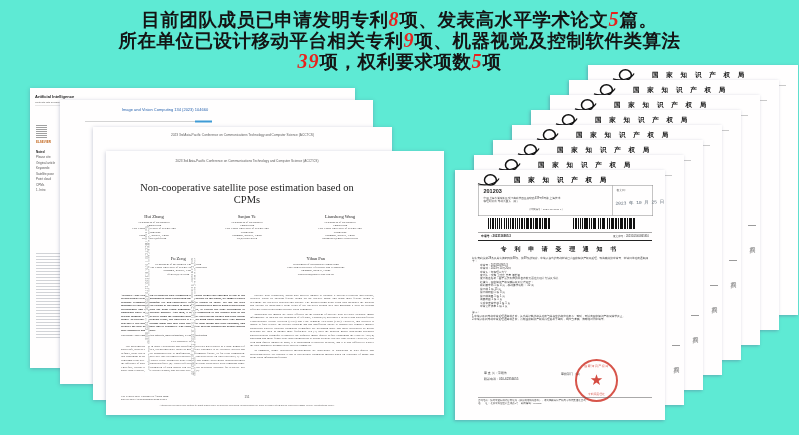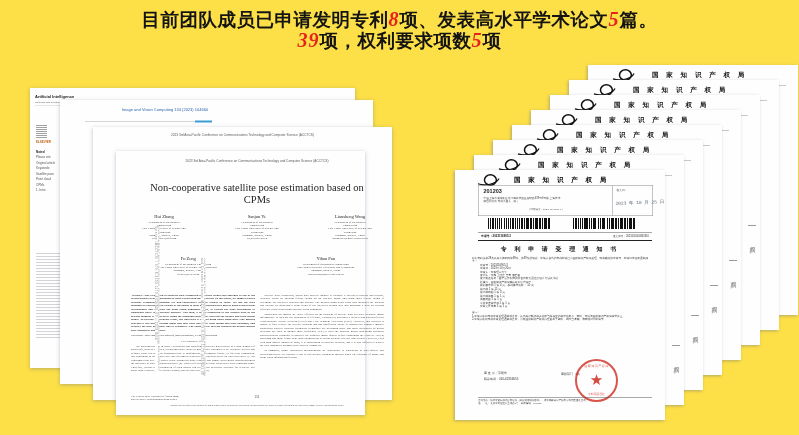--- a/index.html
+++ b/index.html
@@ -1,18 +1,18 @@
 <!DOCTYPE html>
 <html><head>
 <meta charset="utf-8">
 <style>
   html,body { margin:0; padding:0; }
   .stage {
     position:relative; width:799px; height:435px; overflow:hidden;
-    background:#fde047; font-family:"Liberation Sans",sans-serif;
+    background:#5eead4; font-family:"Liberation Sans",sans-serif;
   }
   
   .headline { position:absolute; top:9px; left:0; width:799px; text-align:center;
     font-weight:700; font-size:18.5px; line-height:21px; color:#141414; letter-spacing:.5px; z-index:40;}
   .headline .num { color:#e8211d; font-family:"Liberation Serif",serif; font-style:italic;
     font-weight:700; font-size:20px; letter-spacing:1px; }
   
   .page { position:absolute; background:#fffefe; box-shadow:0 1px 4px rgba(90,100,135,.40); }
   .inner2x { position:absolute; left:0; top:0; width:200%; height:200%;
     transform:scale(.5); transform-origin:0 0; }
@@ -30,21 +30,21 @@
   .pa-tex { position:absolute; left:12px; top:330px; width:58px; height:170px; opacity:.45;
     background:repeating-linear-gradient(#9aa0a8 0 1.5px, transparent 1.5px 6px); }
   .pageB { left:60px; top:100px; width:313px; height:284px; }
   .pb-head { position:absolute; left:0; top:14px; width:420px; text-align:center;
     font-size:8px; color:#2b66b0; }
   .pb-rule { position:absolute; left:50px; top:42px; width:254px; border-top:2px solid #d4d4d4; }
   .pb-bar  { position:absolute; left:270px; top:41px; width:34px; height:4px; background:#3f9bd6; }
   .pageC { left:93px; top:127px; width:299px; height:273px; }
   .pc-head { position:absolute; left:0; top:12px; width:598px; text-align:center;
     font-size:6.4px; color:#5a5a5a; }
-  .pageD { left:116px; top:151px; width:249px; height:264px; }
+  .pageD { left:106px; top:151px; width:338px; height:264px; }
   .pd-head { position:absolute; left:0; top:16px; width:564px; text-align:center; font-size:6.4px; color:#5a5a5a; }
   .pd-title { position:absolute; left:30px; top:60px; width:504px; text-align:center;
     font-family:"Liberation Serif",serif; font-size:21px; line-height:25px; color:#1d1d1d; }
   .pd-ar1 { position:absolute; left:10px; top:126px; width:544px; display:flex; justify-content:center; gap:18px; }
   .pd-ar2 { position:absolute; left:10px; top:210px; width:544px; display:flex; justify-content:center; gap:40px; }
   .au { width:168px; text-align:center; font-family:"Liberation Serif",serif; color:#3a3a3a; }
   .au2 { width:235px; }
   .au .nm { font-size:9px; color:#1f1f1f; margin-bottom:2px; }
   .au .ln { font-size:5.8px; line-height:6.6px; }
   .pd-col { position:absolute; top:284px; height:198px; width:248px; overflow:hidden;
@@ -111,20 +111,21 @@
   .cf-foot { position:absolute; left:46px; top:458px; width:350px; font-size:4.9px;
     line-height:6.4px; color:#444; }
 </style>
 </head>
 <body>
 
 <div class="stage">
 
   <div class="headline">
     <div><span>目前团队成员已申请发明专利</span><span class="num">8</span><span>项、发表高水平学术论文</span><span class="num">5</span><span>篇。</span></div>
+    <div><span>所在单位已设计移动平台相关专利</span><span class="num">9</span><span>项、机器视觉及控制软件类算法</span></div>
     <div><span class="num">39</span><span>项，权利要求项数</span><span class="num">5</span><span>项</span></div>
   </div>
 
   <div class="page pageA">
     <div class="inner2x">
       <div class="pa-mast">Artificial Intelligence</div>
       <div class="pa-sub">Contents lists available at ScienceDirect</div>
       <div class="pa-rule"></div>
       <div class="pa-qr"></div>
       <div class="pa-elsevier">ELSEVIER</div>

